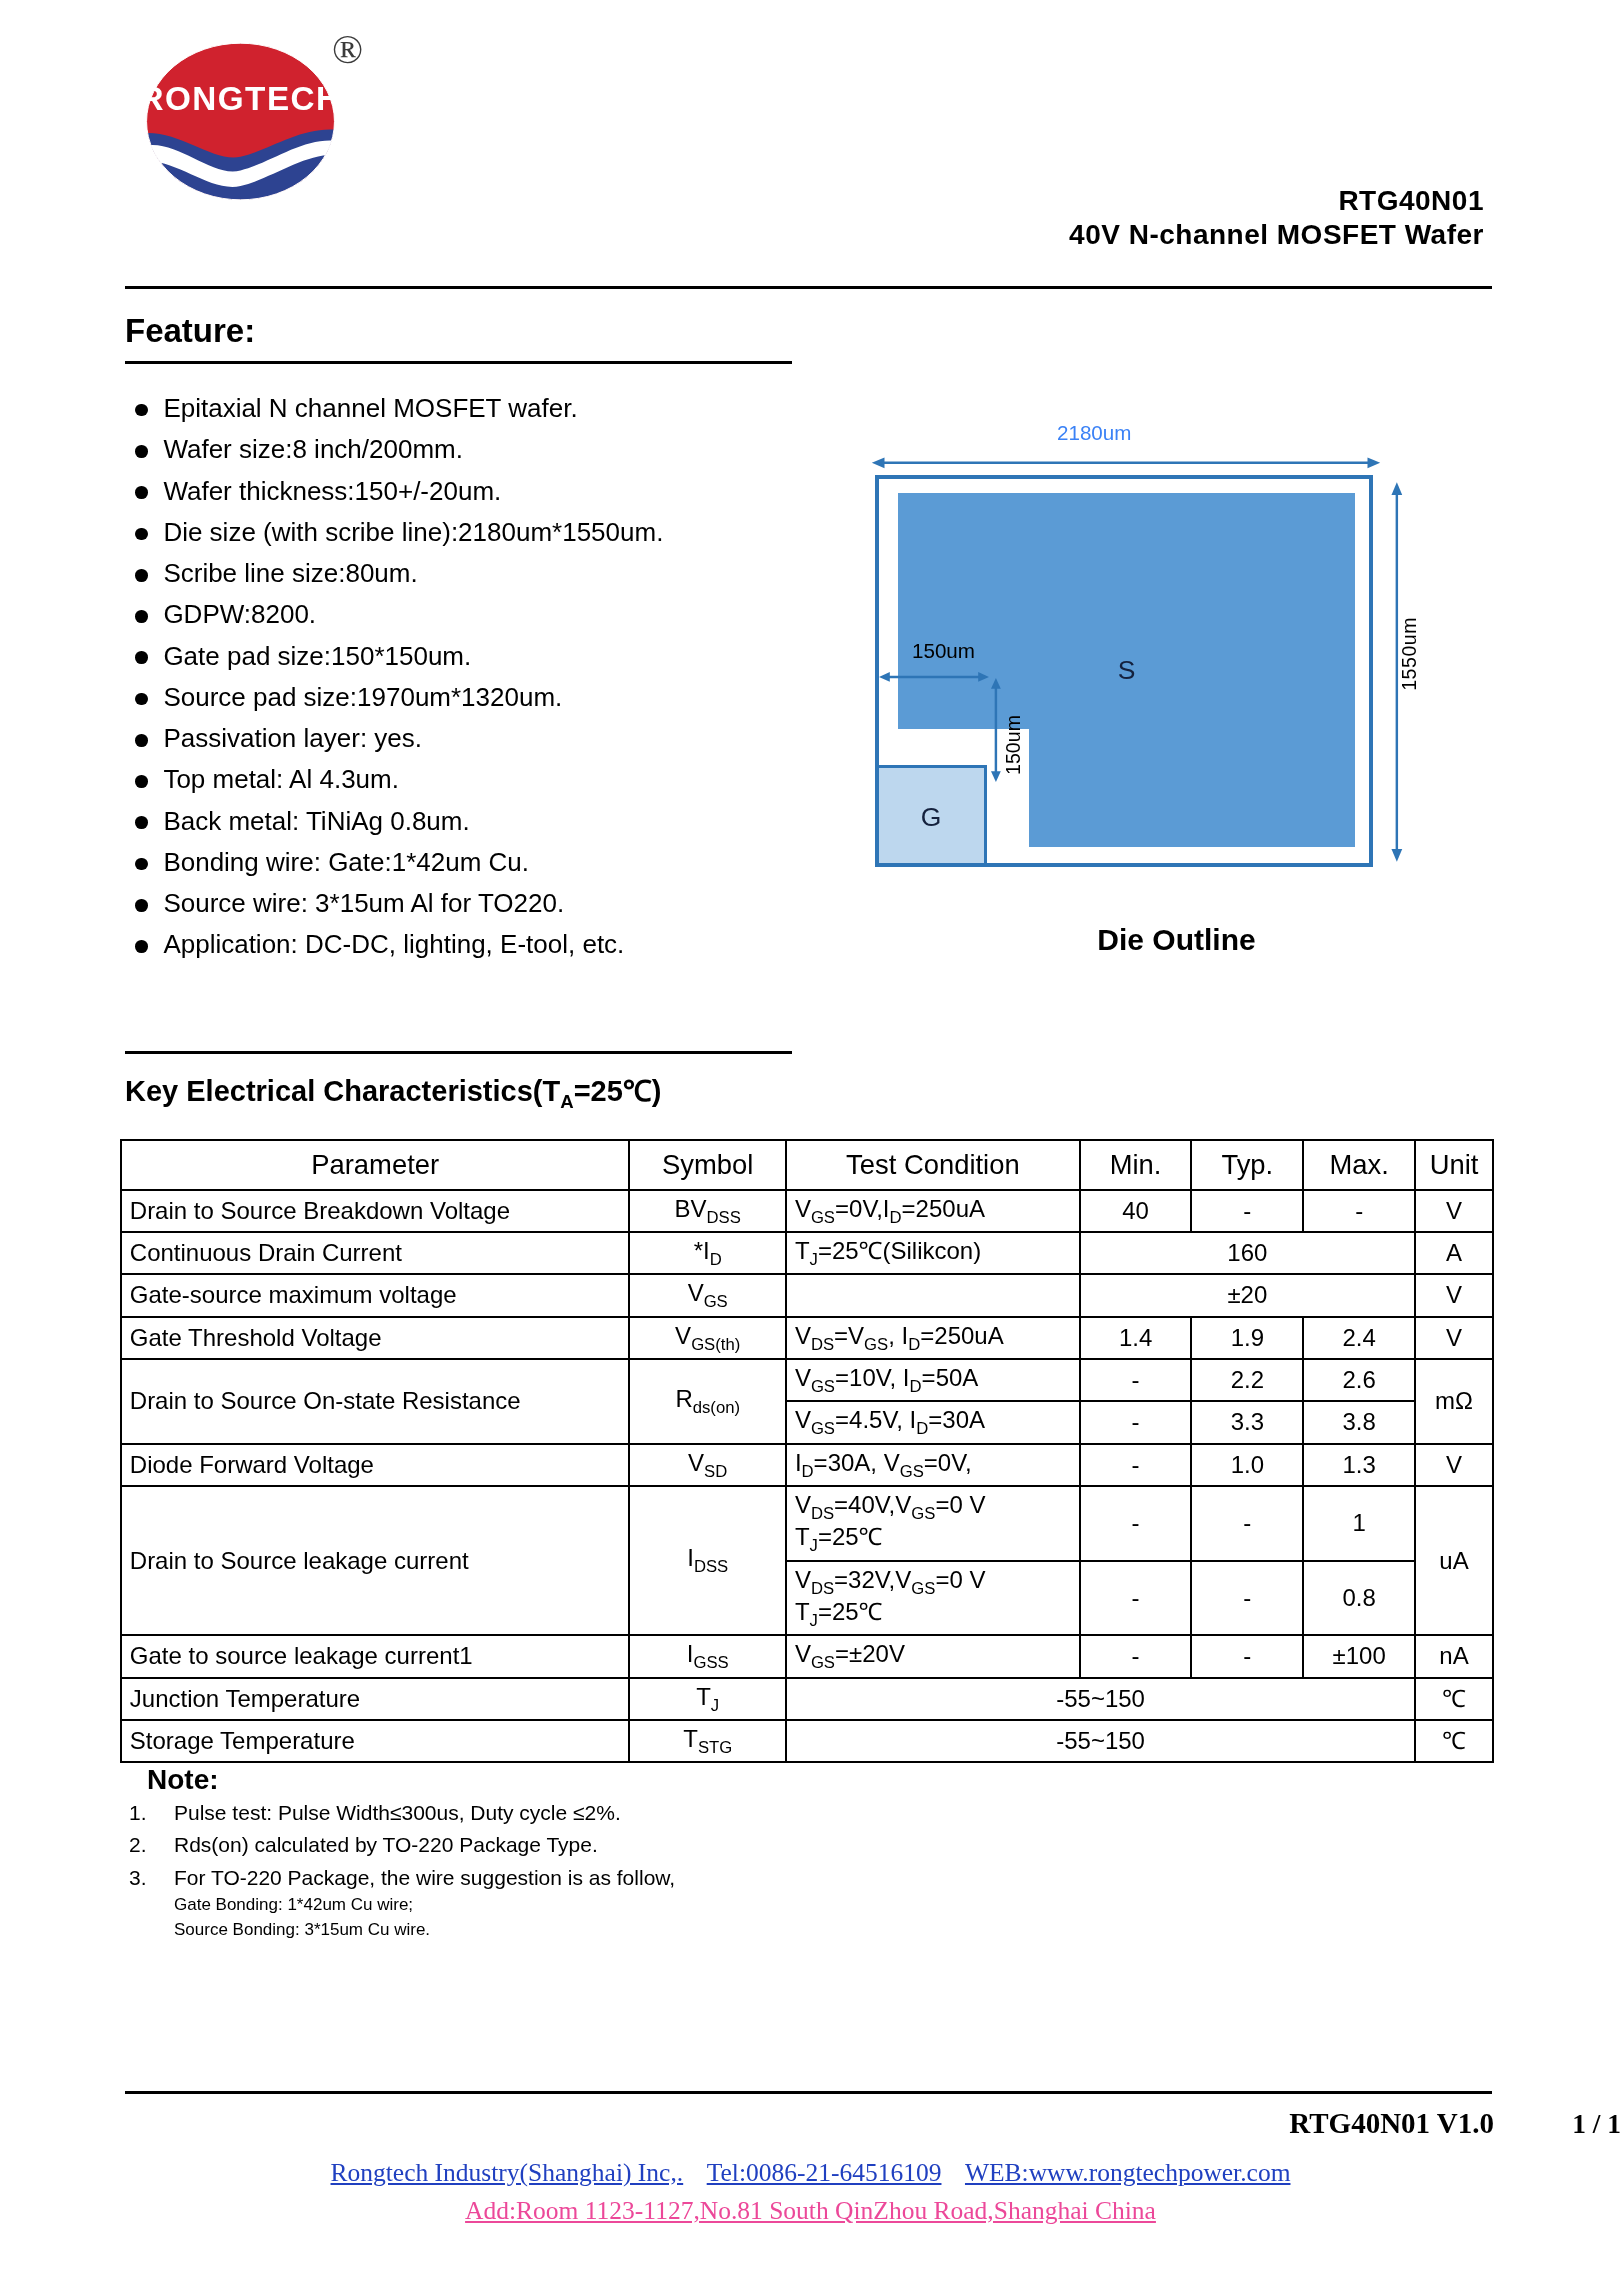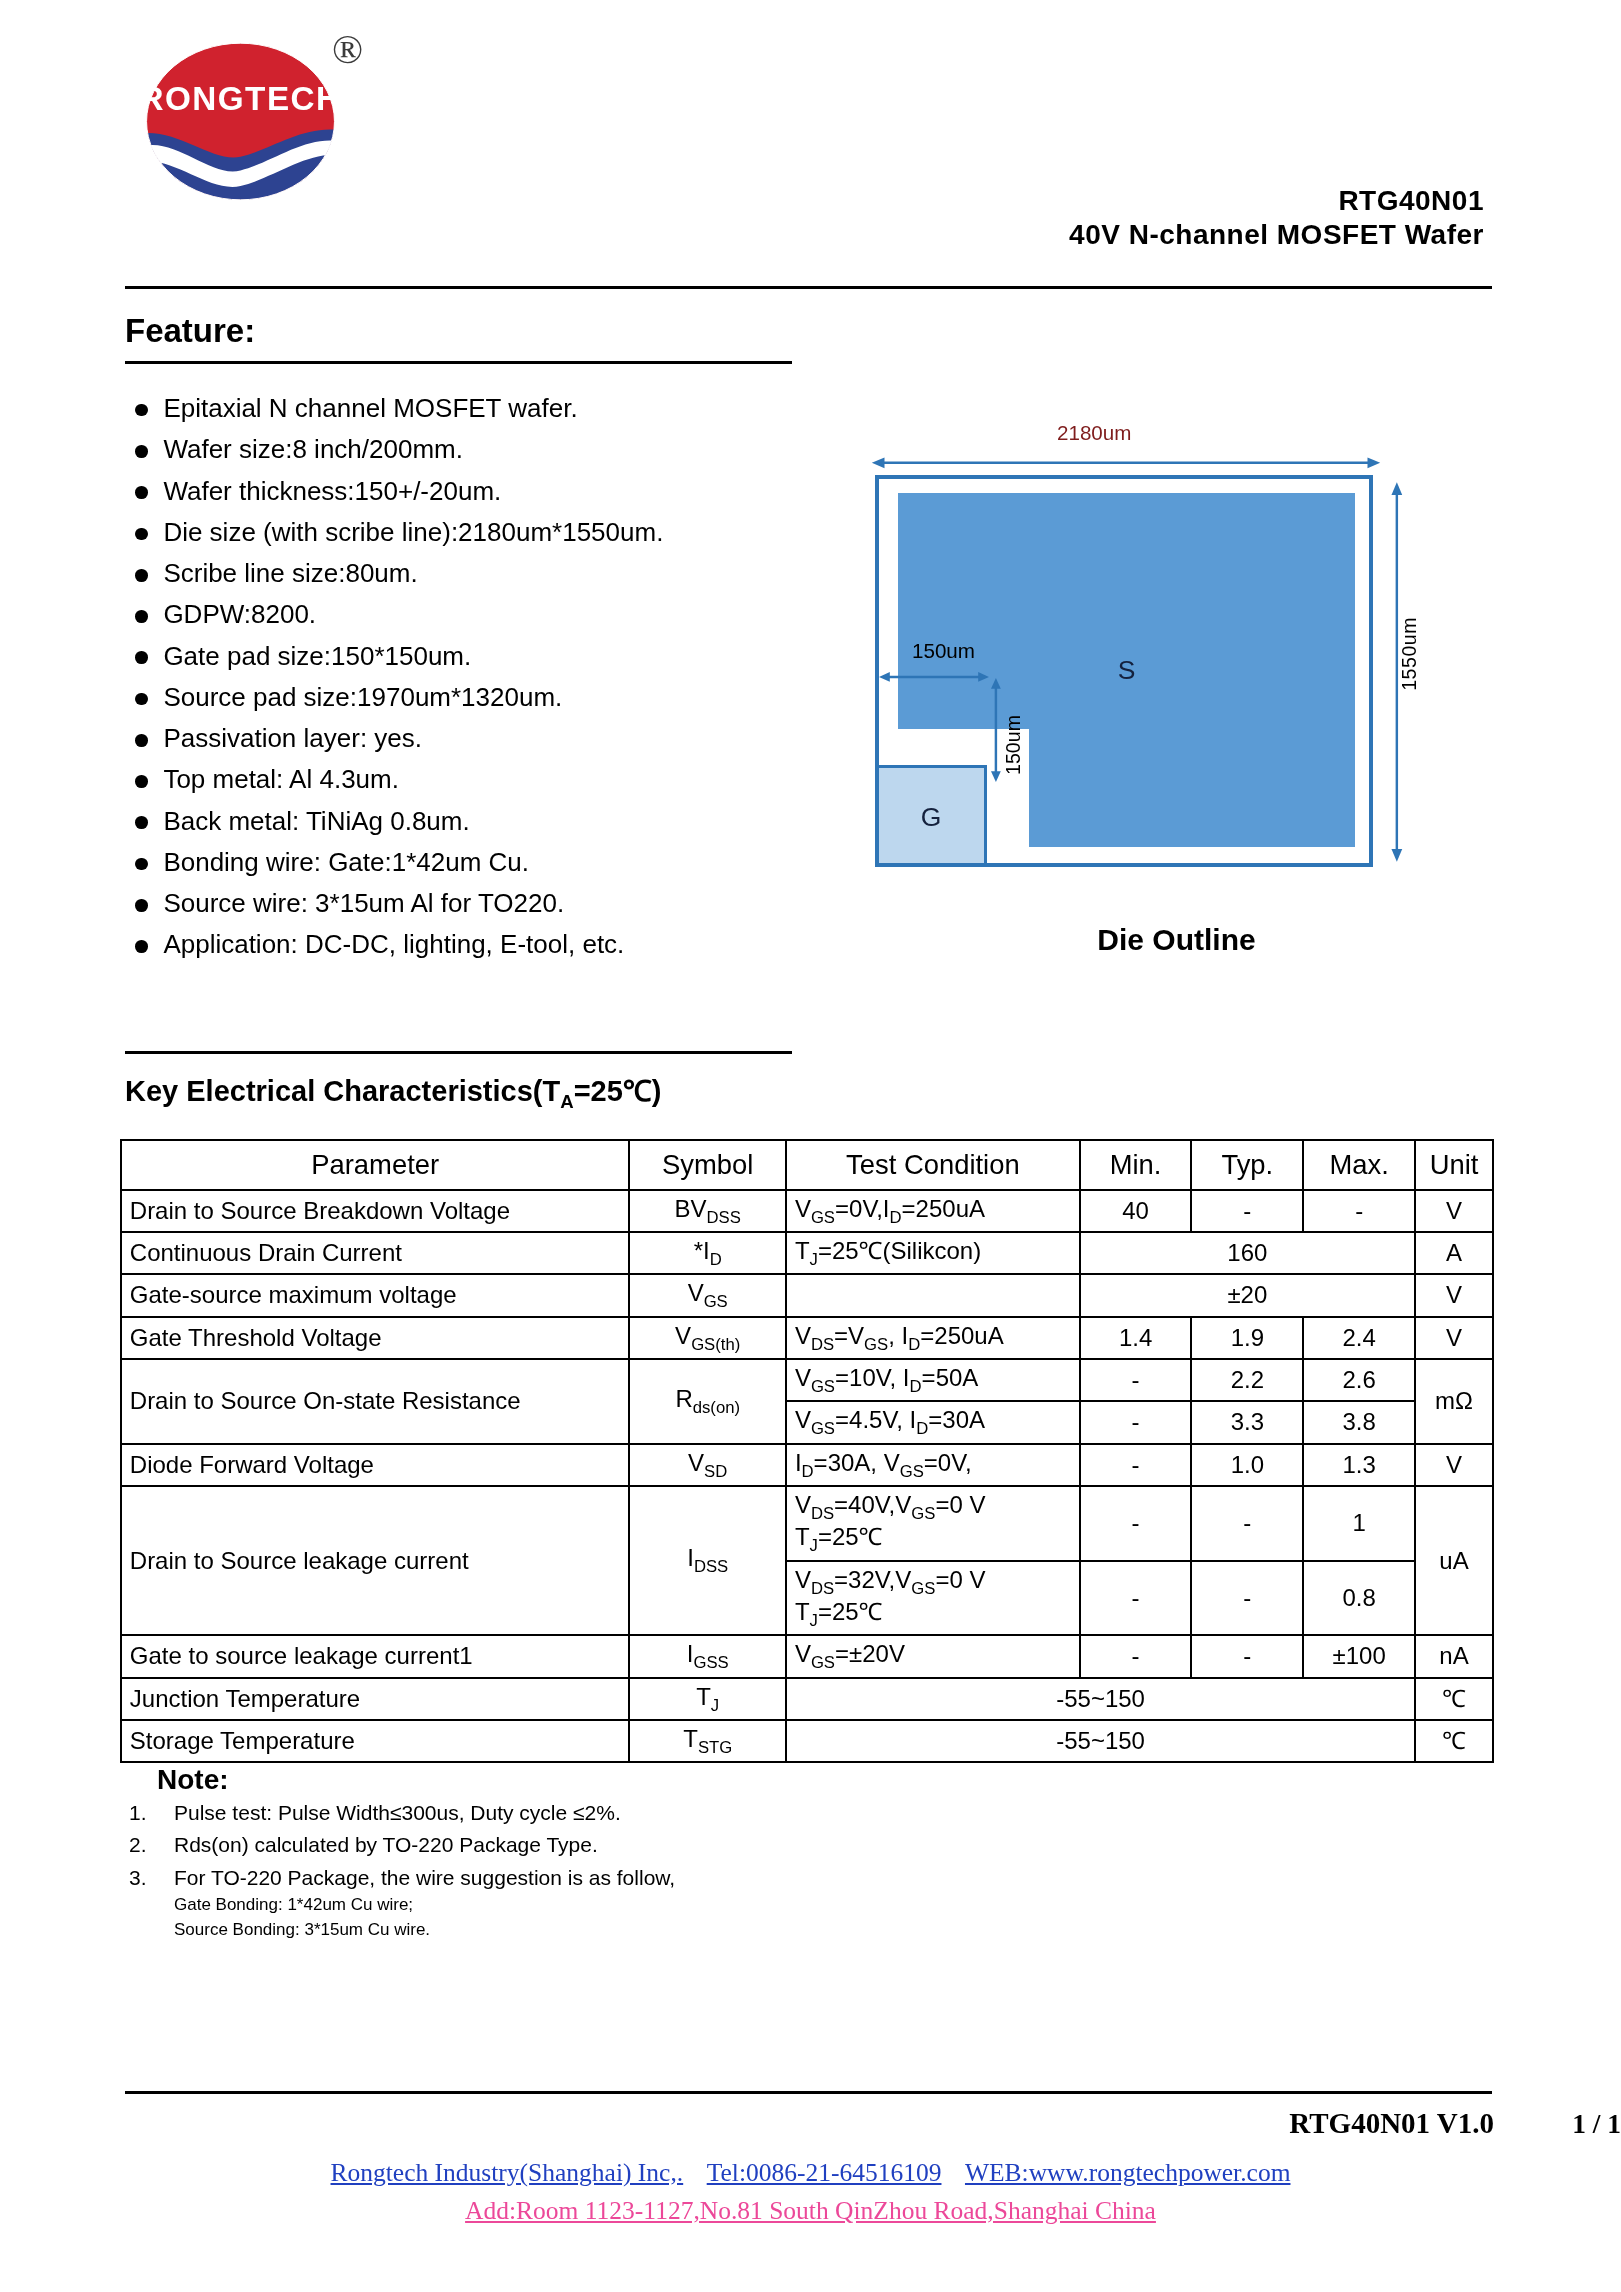--- a/index.html
+++ b/index.html
@@ -37,21 +37,21 @@
   .bullet {
     width:12.7px; height:12.7px; border-radius:50%; background:#000;
     margin-top:11.8px; margin-right:15.7px; flex:0 0 auto;
   }
   .feat-text { font-size:26px; line-height:1.28; }
 
   
   .die-area { position:absolute; left:853px; top:421px; width:627px; height:529px; }
 
   .dim-top-label {
-    position:absolute; left:204px; top:0px; font-size:20.6px; color:#7f1d1d;
+    position:absolute; left:204px; top:0px; font-size:20.6px; color:#3b82f6;
   }
   .dim-top-arrow { position:absolute; left:17.6px; top:35px; width:510px; height:13.7px; }
 
   .die-outer {
     position:absolute; left:21.6px; top:54px; width:498px; height:392px;
     border:4.9px solid #2E75B6; background:#ffffff;
   }
   .s-pad {
     position:absolute; left:19.6px; top:13.7px; right:13.7px; bottom:15.7px;
     background:#5B9BD5;
@@ -118,21 +118,21 @@
   table.spec .l { text-align:left; }
   table.spec sub { font-size:16.7px; }
   .r-param { width:510px; }
   .r-sym { width:157px; }
   .r-cond { width:294px; }
   .r-num { width:112px; }
   .r-unit { width:78px; }
 
   
   .note-block { position:absolute; left:129px; top:1764px; width:882px; }
-  .note-title { font-size:28px; font-weight:bold; margin-left:28px; }
+  .note-title { font-size:28px; font-weight:bold; margin-left:18px; }
   .note-row { display:flex; font-size:21px; line-height:1.45; margin-top:2px; }
   .note-num { width:45px; flex:0 0 auto; }
   .note-sub { margin-left:45px; font-size:17px; line-height:1.45; }
 
   
   .hr-footer { position:absolute; left:125px; top:2091px; width:1367px; height:2.9px; background:#000; }
   .foot-page {
     position:absolute; left:0; top:2109px; width:1621px; text-align:right;
     font-family:"Liberation Serif", serif; font-size:27.4px; font-weight:bold;
   }

